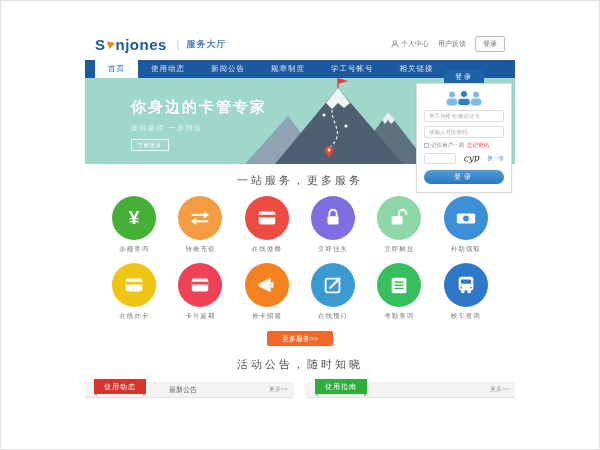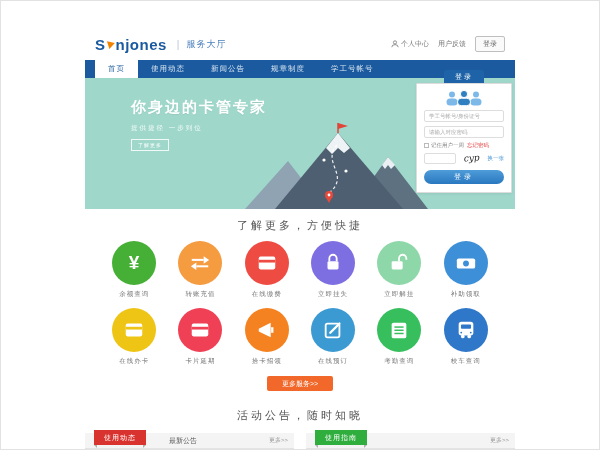--- a/index.html
+++ b/index.html
@@ -13,32 +13,32 @@
   }
   .page { position:absolute; left:85px; top:28px; width:430px; }
 
   
   .topbar { height:32px; display:flex; align-items:center; padding:0 10px; }
   .logo { display:flex; align-items:center; cursor:pointer; }
   .logo-s { font-size:15px; font-weight:bold; color:#1b5aa0; letter-spacing:.5px; }
   .logo-arrow { width:0; height:0; border-left:7px solid #f08300; border-top:4px solid transparent; border-bottom:4px solid transparent; margin:0 1px 0 2px; transform:rotate(-18deg); }
   .logo-rest { font-size:15px; font-weight:bold; color:#1b5aa0; letter-spacing:.5px; }
   .site-divider { color:#b9c6d4; font-size:10px; margin:0 7px 0 10px; }
-  .site-name { font-size:9px; color:#4a80bd; letter-spacing:1px; }
+  .site-name { font-size:9px; color:#4a80bd; letter-spacing:1px;font-weight:bold; }
   .topbar-right { margin-left:auto; display:flex; align-items:center; gap:9px; font-size:7px; color:#777; }
   .hlink { display:flex; align-items:center; gap:2px; cursor:pointer; }
   .register-btn { border:1px solid #bfbfbf; border-radius:2px; background:#fafafa; color:#666; font-size:7px; padding:2px 7px; cursor:pointer; font-family:inherit; }
 
   
   .navbar { height:18px; background:#1b5a9e; display:flex; align-items:stretch; padding-left:10px; position:relative; z-index:2; }
   .nav-item { font-size:7.5px; color:#d9e6f3; padding:0 13px; display:flex; align-items:center; cursor:pointer; letter-spacing:1px; }
   .nav-item.active { background:#ffffff; color:#1b5a9e; }
 
   
-  .hero { height:131px; position:relative; }
+  .hero { height:86px; position:relative; }
   .hero-text { position:absolute; left:46px; top:20px; color:#fff; z-index:1; }
   .hero-title { font-size:15px; letter-spacing:2px; font-weight:bold; text-shadow:0 1px 1px rgba(0,0,0,.06); }
   .hero-sub { font-size:6.5px; margin-top:7px; letter-spacing:2px; opacity:.9; }
   .hero-cta { display:inline-block; margin-top:6px; border:1px solid rgba(255,255,255,.85); color:#fff; font-size:5px; padding:2px 6px; letter-spacing:1px; cursor:pointer; }
   .mountains { position:absolute; left:148px; bottom:0; width:195px; height:86px; }
 
   
   .login-wrap { position:absolute; right:3px; top:-13px; width:96px; text-align:center; z-index:3; }
   .login-tab { display:inline-block; width:40px; height:13px; line-height:13px; background:#1e63a8; color:#fff; font-size:7px; letter-spacing:2px; border-radius:3px 3px 0 0; cursor:pointer; }
   .login-body { background:#fff; border:1px solid #dcdcdc; border-radius:1px; padding:6px 7px 8px; box-shadow:0 1px 3px rgba(0,0,0,.08); }
@@ -58,21 +58,21 @@
   .services { padding-top:9px; background:#fff; }
   .section-title { text-align:center; font-size:11px; color:#555; letter-spacing:3px; }
   .svc-grid { display:flex; flex-wrap:wrap; padding:0 16px; margin-top:8px; }
   .svc-item { width:16.66%; text-align:center; margin-bottom:9px; }
   .svc-circle { width:44px; height:44px; border-radius:50%; margin:0 auto; display:flex; align-items:center; justify-content:center; cursor:pointer; }
   .glyph-yen { color:#fff; font-size:19px; font-weight:bold; }
   .svc-label { font-size:6.5px; color:#777; margin-top:5px; letter-spacing:1px; }
   .more-btn { display:block; margin:1px auto 0; width:66px; height:15px; background:#f2682a; color:#fff; font-size:7px; border:none; border-radius:2px; cursor:pointer; font-family:inherit; }
 
   
-  .announce { margin-top:17px; }
+  .announce { margin-top:11px; }
   .panels { display:flex; gap:12px; margin-top:10px; }
   .panel { flex:1; }
   .panel-bar { position:relative; height:16px; background:#f4f4f4; border-bottom:1px solid #e3e3e3; display:flex; align-items:center; }
   .ribbon { position:absolute; left:9px; top:-3px; height:15px; line-height:15px; padding:0 10px; color:#fff; font-size:7px; letter-spacing:1px; cursor:pointer; }
   .ribbon::before, .ribbon::after { content:""; position:absolute; bottom:-3px; border-top:3px solid rgba(0,0,0,.28); }
   .ribbon::before { left:0; border-left:3px solid transparent; }
   .ribbon::after { right:0; border-right:3px solid transparent; }
   .panel-tab { margin-left:84px; font-size:7px; color:#555; cursor:pointer; }
   .panel-more { margin-left:auto; margin-right:6px; font-size:6px; color:#999; cursor:pointer; }
 </style>
@@ -103,20 +103,21 @@
       <button class="register-btn">登录</button>
     </div>
   </div>
 
   <div class="navbar">
     <div class="nav-item active">首页</div>
     <div class="nav-item">使用动态</div>
     <div class="nav-item">新闻公告</div>
     <div class="nav-item">规章制度</div>
     <div class="nav-item">学工号帐号</div>
+    <div class="nav-item">相关链接</div>
   </div>
 
   <div class="hero" style="background-color: rgb(159, 216, 203);">
     <div class="hero-text">
       <div class="hero-title">你身边的卡管专家</div>
       <div class="hero-sub">提供捷径 一步到位</div>
       <span class="hero-cta">了解更多</span>
     </div>
 
     <svg class="mountains" viewBox="0 0 195 86">
@@ -157,21 +158,21 @@
           <input class="captcha-input" style="">
           <span class="captcha-img">cyp</span>
           <span class="captcha-refresh">换一张</span>
         </div>
         <button class="login-submit">登录</button>
       </div>
     </div>
   </div>
 
   <div class="services">
-    <div class="section-title">了解更多，方便快捷</div>
+    <div class="section-title">一站服务，更多服务</div>
     <div class="svc-grid">
 
       <div class="svc-item">
         <div class="svc-circle" style="background-color: rgb(69, 176, 53); color: rgb(69, 176, 53);">
           <span class="glyph-yen">¥</span>
         </div>
         <div class="svc-label">余额查询</div>
       </div>
 
       <div class="svc-item">

